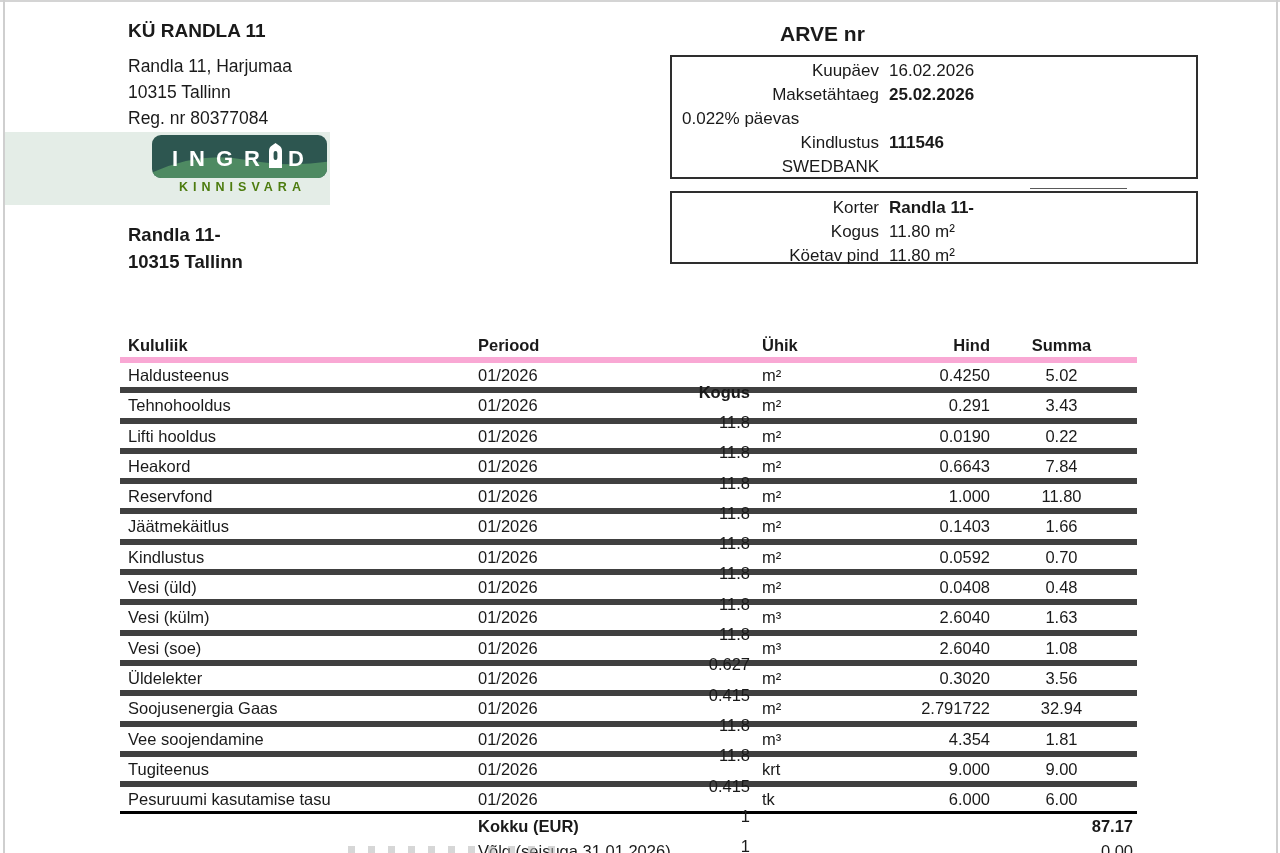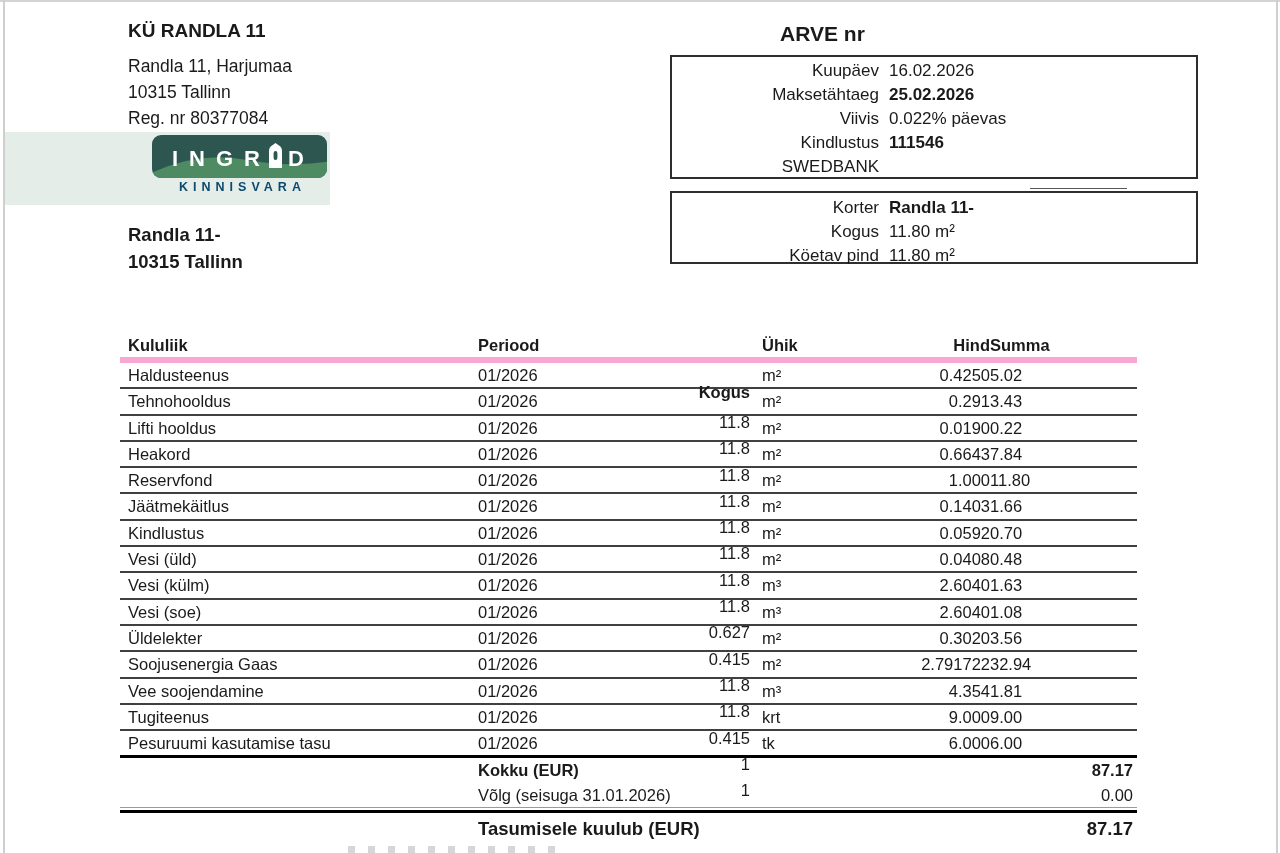--- a/index.html
+++ b/index.html
@@ -15,48 +15,48 @@
   
   .org{position:absolute;left:128px;top:20px;}
   .org-name{font-size:19px;font-weight:bold;margin:0 0 11px 0;}
   .org-line{font-size:17.5px;line-height:26px;}
 
   
   .mint-strip{position:absolute;left:5px;top:132px;width:325px;height:73px;background:#e4ede7;}
   .logo-wrap{position:absolute;left:152px;top:135px;width:175px;height:43px;}
   .logo-sub{
     position:absolute;left:150px;top:180px;width:180px;text-align:center;
-    font-size:12.5px;font-weight:600;letter-spacing:5px;text-indent:5px;color:#0c4a6e;
+    font-size:12.5px;font-weight:600;letter-spacing:5px;text-indent:5px;color:#4d7c0f;
   }
 
   
   .recipient{position:absolute;left:128px;top:221px;font-size:18.5px;font-weight:bold;line-height:27px;}
 
   
   .invoice-title{position:absolute;left:780px;top:22px;font-size:21px;font-weight:bold;}
   .box{position:absolute;left:670px;width:528px;border:2px solid #2e2e2e;box-sizing:border-box;background:#fff;}
   .box1{top:55px;height:124px;padding-top:2px;}
   .box2{top:191px;height:73px;padding-top:3px;}
   .box-row{display:flex;height:24px;line-height:24px;font-size:17px;}
   .box-label{width:207px;text-align:right;}
   .box-value{margin-left:10px;flex:1;}
   .b{font-weight:bold;}
   .artifact-line{position:absolute;left:1030px;top:188px;width:97px;height:1px;background:#5a5a5a;}
 
   
   .tablearea{position:absolute;left:120px;top:334px;width:1017px;}
   .thead{display:flex;height:23px;line-height:23px;font-weight:bold;font-size:16.5px;border-bottom:6px solid #f9a8d4;}
-  .row{display:flex;height:24.3px;line-height:24.3px;font-size:16.5px;border-bottom:2px solid #404040;}
+  .row{display:flex;height:24.3px;line-height:24.3px;font-size:16.5px;border-bottom:6px solid #404040;}
   .rows .row:last-child{border-bottom:none;}
   .col-name{width:358px;padding-left:8px;box-sizing:border-box;}
   .col-period{width:160px;}
   .col-qty{width:112px;text-align:right;margin-top:47px;}
   .col-unit{width:90px;margin-left:12px;}
   .col-price{width:138px;text-align:right;}
-  .col-sum{flex:1;text-align:left;padding-right:4px;}
+  .col-sum{flex:1;text-align:center;padding-right:4px;}
   .thick-rule{height:3px;background:#000;}
   .total-row{display:flex;height:24.3px;line-height:24.3px;font-size:16.5px;}
   .t-spacer{width:358px;}
   .t-label{flex:1;}
   .t-value{width:220px;text-align:right;padding-right:4px;}
   .rule-thin{height:1px;background:#9a9a9a;}
   .rule-thick{height:3px;background:#000;margin-top:2px;}
   .due-row{display:flex;height:31px;line-height:31px;font-size:18.5px;font-weight:bold;}
 
   
@@ -114,21 +114,20 @@
       <div class="box-label">Kuupäev</div>
       <div class="box-value">16.02.2026</div>
     </div>
 
     <div class="box-row">
       <div class="box-label">Maksetähtaeg</div>
       <div class="box-value b">25.02.2026</div>
     </div>
 
     <div class="box-row">
-      <div class="box-label">Viivis</div>
       <div class="box-value">0.022% päevas</div>
     </div>
 
     <div class="box-row">
       <div class="box-label">Kindlustus</div>
       <div class="box-value b">111546</div>
     </div>
 
     <div class="box-row">
       <div class="box-label">SWEDBANK</div>

